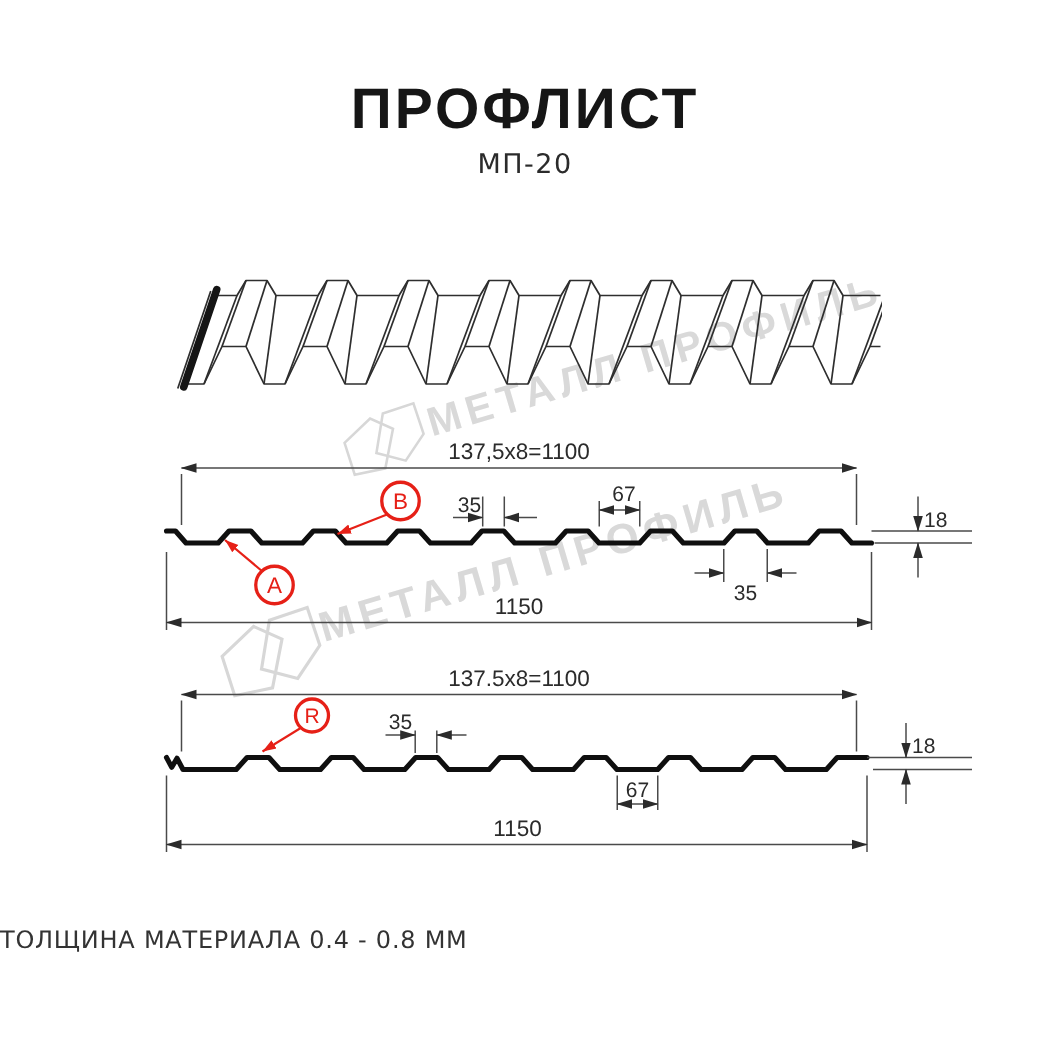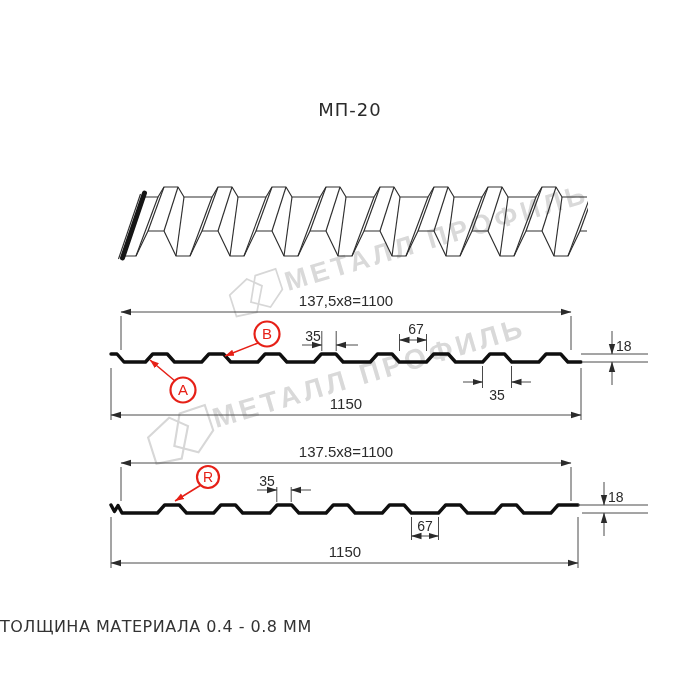--- a/index.html
+++ b/index.html
@@ -21,20 +21,21 @@
   .redtxt{font-size:15px;fill:#e62017;font-family:"Liberation Sans",sans-serif;}
   .wmtxt{font-size:27px;font-weight:bold;fill:#d9d9d9;letter-spacing:4px;
          font-family:"Liberation Sans",sans-serif;}
   .wmlogo{stroke:#d7d7d7;stroke-width:2;fill:none;}
 </style>
 </head>
 <body>
 
 <div class="page">
 
+  <div class="title">ПРОФЛИСТ</div>
   <div class="subtitle">МП-20</div>
 
   <svg width="700" height="700" viewBox="0 0 700 700">
     <defs>
       <marker id="dimArrow" markerWidth="11" markerHeight="8" refX="10" refY="4" orient="auto-start-reverse" markerUnits="userSpaceOnUse">
         <path d="M0,0.8 L10.5,4 L0,7.2 Z" fill="#2b2b2b"></path>
       </marker>
       <marker id="redArrow" markerWidth="10" markerHeight="8" refX="9" refY="4" orient="auto" markerUnits="userSpaceOnUse">
         <path d="M0,0.8 L9,4 L0,7.2 Z" fill="#e62017"></path>
       </marker>

